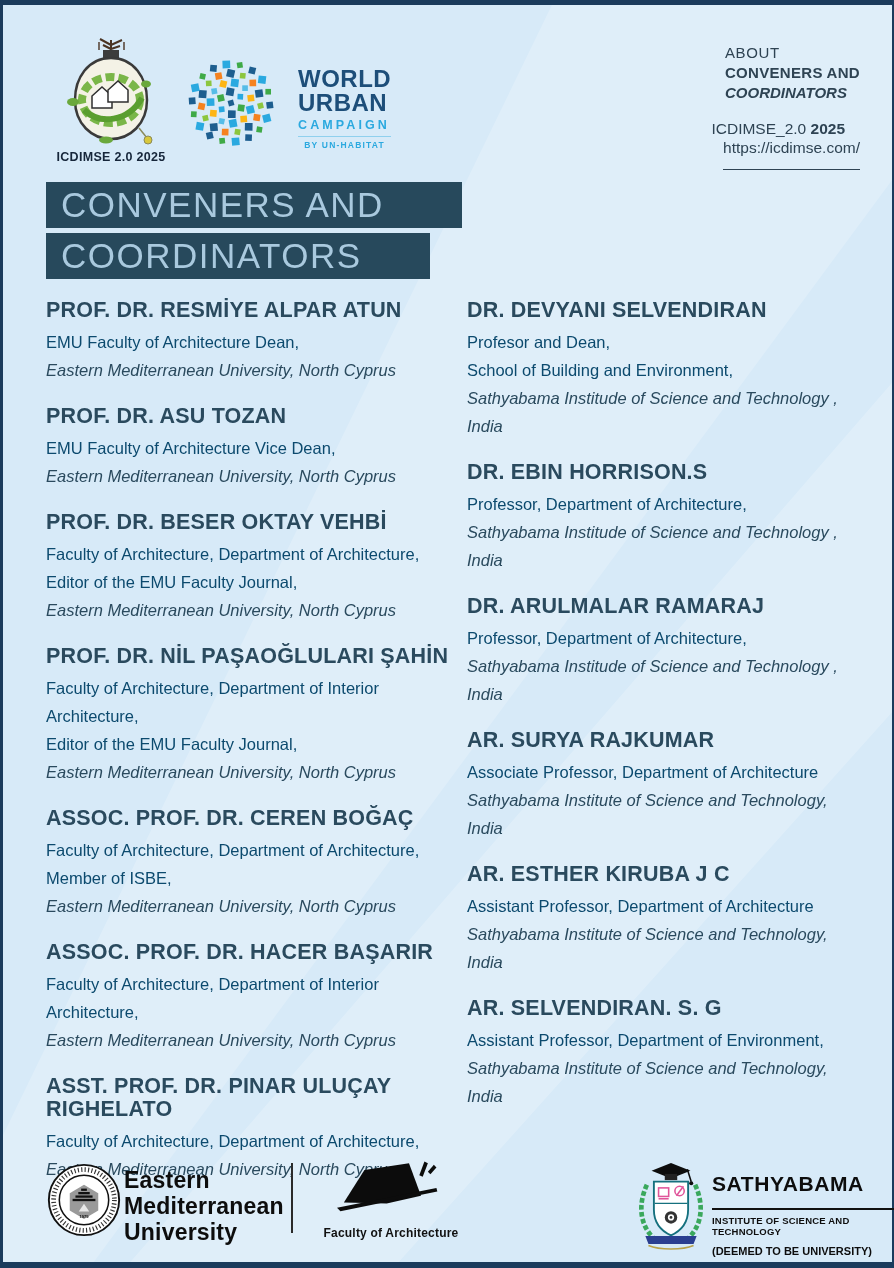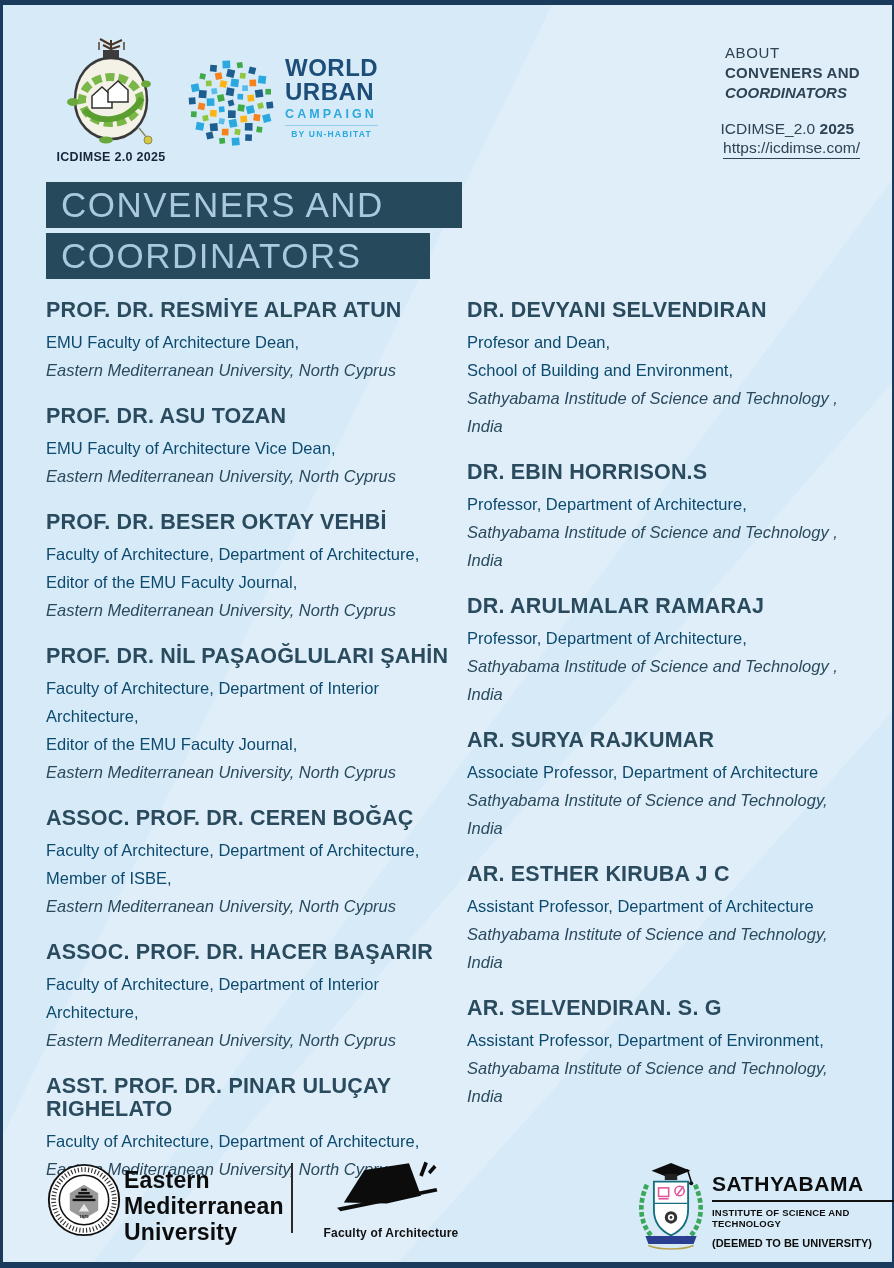--- a/index.html
+++ b/index.html
@@ -16,34 +16,34 @@
   .frame{position:absolute;background:#1b3b5c}
   #frame-top{top:0;left:0;right:0;height:5px}
   #frame-left{top:0;left:0;bottom:0;width:3px}
   #frame-right{top:0;right:0;bottom:0;width:2px}
   #frame-bottom{left:0;right:0;bottom:0;height:6px}
 
   
   #icdimse-logo{position:absolute;left:44px;top:38px;width:134px;height:112px}
   #icdimse-caption{position:absolute;left:44px;top:150px;width:134px;text-align:center;
     font-size:12.5px;font-weight:700;color:#16263a;letter-spacing:.3px}
-  #wuc{position:absolute;left:186px;top:56px;display:flex;align-items:flex-start;gap:9px}
+  #wuc{position:absolute;left:186px;top:56px;display:flex;align-items:flex-end;gap:22px}
   #wuc-mosaic{width:90px;height:94px}
   .wuc-word{font-size:24px;font-weight:800;color:#1d4e79;line-height:24px;letter-spacing:.5px}
   .wuc-campaign{font-size:12.5px;font-weight:700;color:#2ba9df;letter-spacing:3.1px;margin-top:3px}
   .wuc-sub{font-size:8.5px;font-weight:700;color:#2ba9df;letter-spacing:1.2px;
     border-top:1.5px solid #8fd0ee;margin-top:4px;padding-top:3px;text-align:center}
   #about-block{position:absolute;right:34px;top:44px;text-align:left;color:#2e4353}
   .about-1{font-size:15px;letter-spacing:.6px}
   .about-2{font-size:15px;font-weight:700;letter-spacing:.3px;margin-top:3px}
   .about-3{font-size:15px;font-weight:700;font-style:italic;margin-top:3px}
-  #event-line{position:absolute;right:40px;top:120px;font-size:15.5px;color:#2e4353}
+  #event-line{position:absolute;right:49px;top:120px;font-size:15.5px;color:#2e4353}
   #event-line .yr{font-weight:800}
   #site-link{position:absolute;right:34px;top:139px;font-size:15.5px;color:#2e4353;
-    text-decoration:none;border-bottom:1.6px solid #2e4353;padding-bottom:1px;display:inline-block}
+    text-decoration:none;border-bottom:1.6px solid #2e4353;padding-bottom:12px;display:inline-block}
 
   
   .bar{position:absolute;left:46px;height:46px;background:#27495c;color:#a9c9de;
     font-size:35px;font-weight:300;letter-spacing:1.5px;display:flex;align-items:center;
     padding-left:15px;box-sizing:border-box;white-space:nowrap}
   #bar1{top:182px;width:416px}
   #bar2{top:233px;width:384px}
 
   
   #columns{position:absolute;left:46px;top:299px;width:816px;display:grid;grid-template-columns:421px 1fr}
@@ -56,21 +56,21 @@
   
   #emu-seal{position:absolute;left:46px;top:1162px;width:76px;height:76px}
   #emu-name{position:absolute;left:124px;top:1167px;font-size:23px;font-weight:800;
     line-height:26px;color:#0d0d0d;letter-spacing:.2px}
   #footer-divider{position:absolute;left:291px;top:1163px;width:2px;height:70px;background:#2a2a2a}
   #foa{position:absolute;left:316px;top:1158px;width:150px;text-align:center}
   #foa svg{width:128px;height:60px}
   #foa-caption{font-size:12px;font-weight:700;color:#111;margin-top:4px;letter-spacing:.2px}
   #sb-crest{position:absolute;left:636px;top:1156px;width:70px;height:98px}
   #sb-text{position:absolute;left:712px;top:1172px;color:#0d0d0d}
-  #sb-name{font-size:21px;font-weight:800;letter-spacing:.6px;border-bottom:2px solid #111;padding-bottom:4px}
+  #sb-name{font-size:21px;font-weight:800;letter-spacing:.6px;border-bottom:2px solid #111;padding-bottom:12px}
   #sb-sub1{font-size:9.5px;font-weight:700;margin-top:5px;letter-spacing:.2px}
   #sb-sub2{font-size:11px;font-weight:700;margin-top:8px}
 </style>
 </head>
 <body>
 
 <div class="wedge" id="wedge1"></div>
 <div class="wedge" id="wedge2"></div>
 <div class="frame" id="frame-top"></div>
 <div class="frame" id="frame-left"></div>

